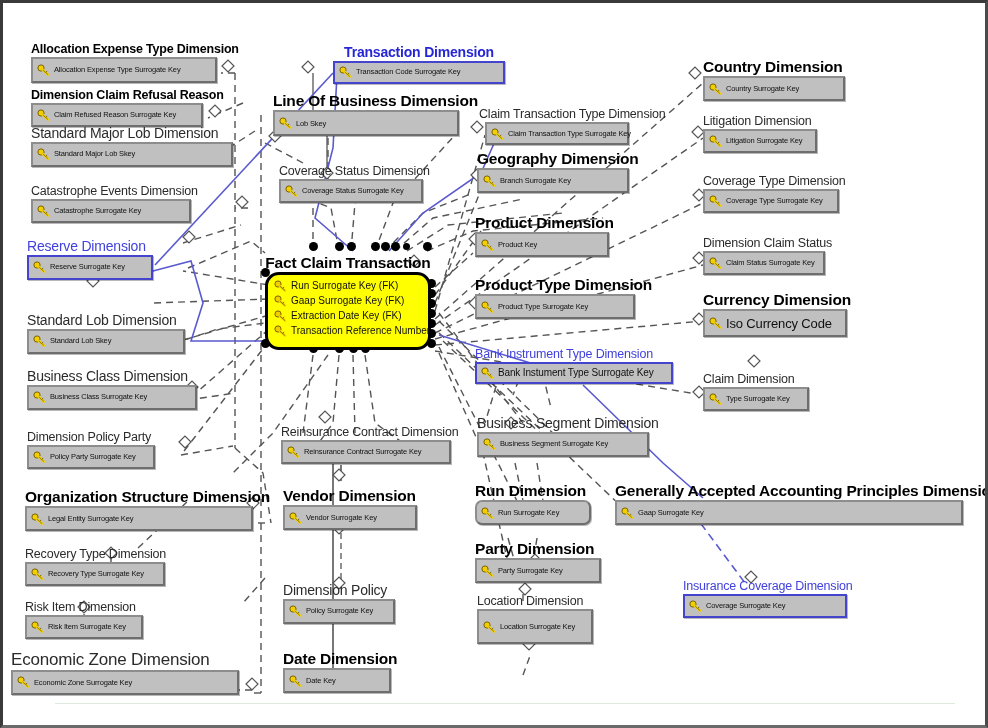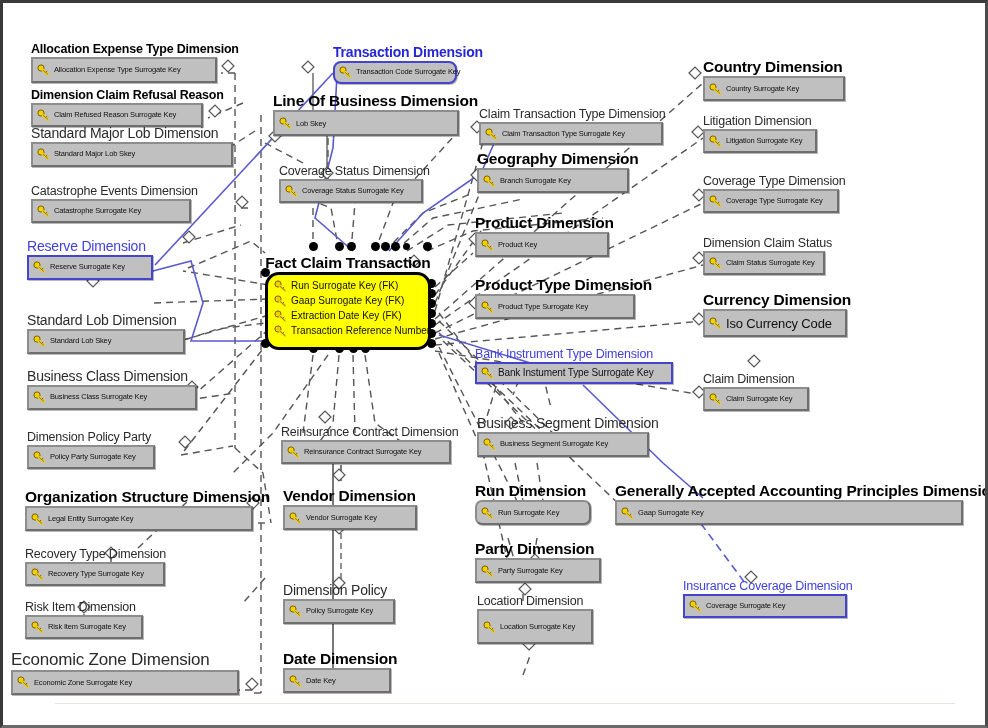--- a/index.html
+++ b/index.html
@@ -450,21 +450,21 @@
                 <path d="M8.6 8.4 l1.6 -1.3" stroke="#7a6000" stroke-width="1"></path>
               </svg>
             </span>
           <span class="alabel">Economic Zone Surrogate Key</span>
         </div>
       </div>
     </div>
 
     <div class="entity t-md a-xs t-blue hl" style="left:330px;top:42px;">
       <div class="etitle" style="text-align:center;">Transaction Dimension</div>
-      <div class="ebox" style="width:124px;height:23px;border-radius:8px;">
+      <div class="ebox" style="width:172px;height:23px;">
         <div class="attr">
           <span class="keyicon">
               <svg viewBox="0 0 13 12">
                 <circle cx="4" cy="4" r="3.1" fill="#f2d000" stroke="#7a6000" stroke-width="1"></circle>
                 <path d="M5.8 6 L11 10.6" stroke="#f2d000" stroke-width="2.4" stroke-linecap="round"></path>
                 <path d="M5.8 6 L11 10.6" stroke="#7a6000" stroke-width="0.7"></path>
                 <path d="M8.6 8.4 l1.6 -1.3" stroke="#7a6000" stroke-width="1"></path>
               </svg>
             </span>
           <span class="alabel">Transaction Code  Surrogate Key</span>
@@ -644,21 +644,21 @@
                 <path d="M8.6 8.4 l1.6 -1.3" stroke="#7a6000" stroke-width="1"></path>
               </svg>
             </span>
           <span class="alabel">Date Key</span>
         </div>
       </div>
     </div>
 
     <div class="entity t-sm a-xs t-light" style="left:476px;top:105px;">
       <div class="etitle">Claim Transaction Type Dimension</div>
-      <div class="ebox" style="width:184px;height:23px;">
+      <div class="ebox" style="width:144px;height:23px;margin-left:6px;">
         <div class="attr">
           <span class="keyicon">
               <svg viewBox="0 0 13 12">
                 <circle cx="4" cy="4" r="3.1" fill="#f2d000" stroke="#7a6000" stroke-width="1"></circle>
                 <path d="M5.8 6 L11 10.6" stroke="#f2d000" stroke-width="2.4" stroke-linecap="round"></path>
                 <path d="M5.8 6 L11 10.6" stroke="#7a6000" stroke-width="0.7"></path>
                 <path d="M8.6 8.4 l1.6 -1.3" stroke="#7a6000" stroke-width="1"></path>
               </svg>
             </span>
           <span class="alabel">Claim Transaction Type Surrogate Key</span>
@@ -893,21 +893,21 @@
       <div class="ebox" style="width:106px;height:24px;">
         <div class="attr">
           <span class="keyicon">
               <svg viewBox="0 0 13 12">
                 <circle cx="4" cy="4" r="3.1" fill="#f2d000" stroke="#7a6000" stroke-width="1"></circle>
                 <path d="M5.8 6 L11 10.6" stroke="#f2d000" stroke-width="2.4" stroke-linecap="round"></path>
                 <path d="M5.8 6 L11 10.6" stroke="#7a6000" stroke-width="0.7"></path>
                 <path d="M8.6 8.4 l1.6 -1.3" stroke="#7a6000" stroke-width="1"></path>
               </svg>
             </span>
-          <span class="alabel">Claim  Surrogate Key</span>
+          <span class="alabel">Type  Surrogate Key</span>
         </div>
       </div>
     </div>
 
     <div class="entity t-lg a-xs" style="left:612px;top:480px;">
       <div class="etitle">Generally Accepted Accounting Principles Dimension</div>
       <div class="ebox" style="width:348px;height:25px;">
         <div class="attr">
           <span class="keyicon">
               <svg viewBox="0 0 13 12">

